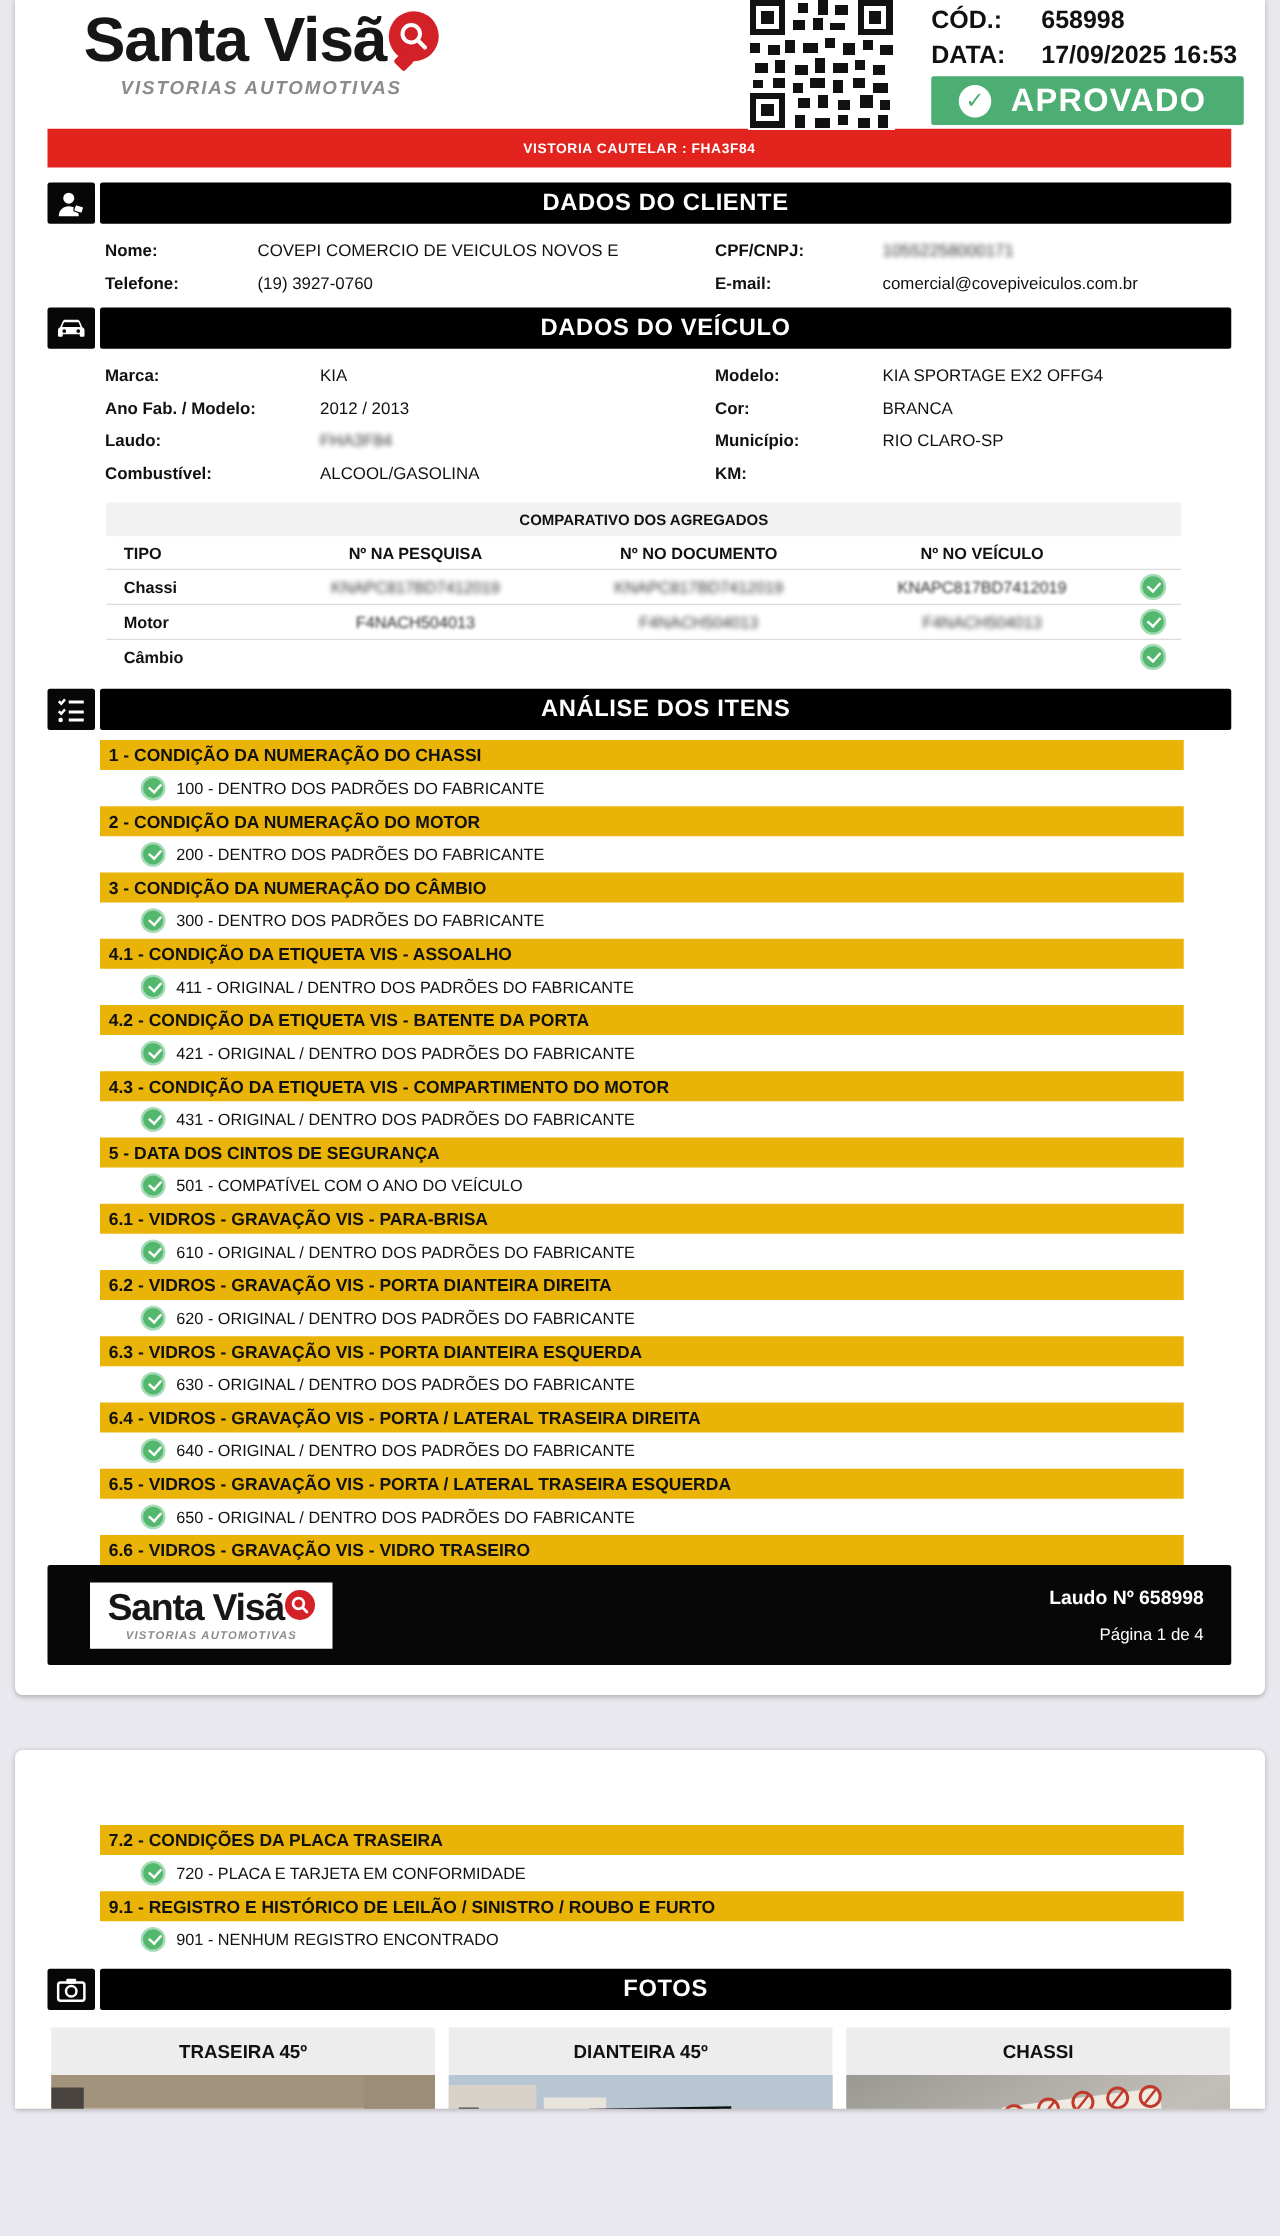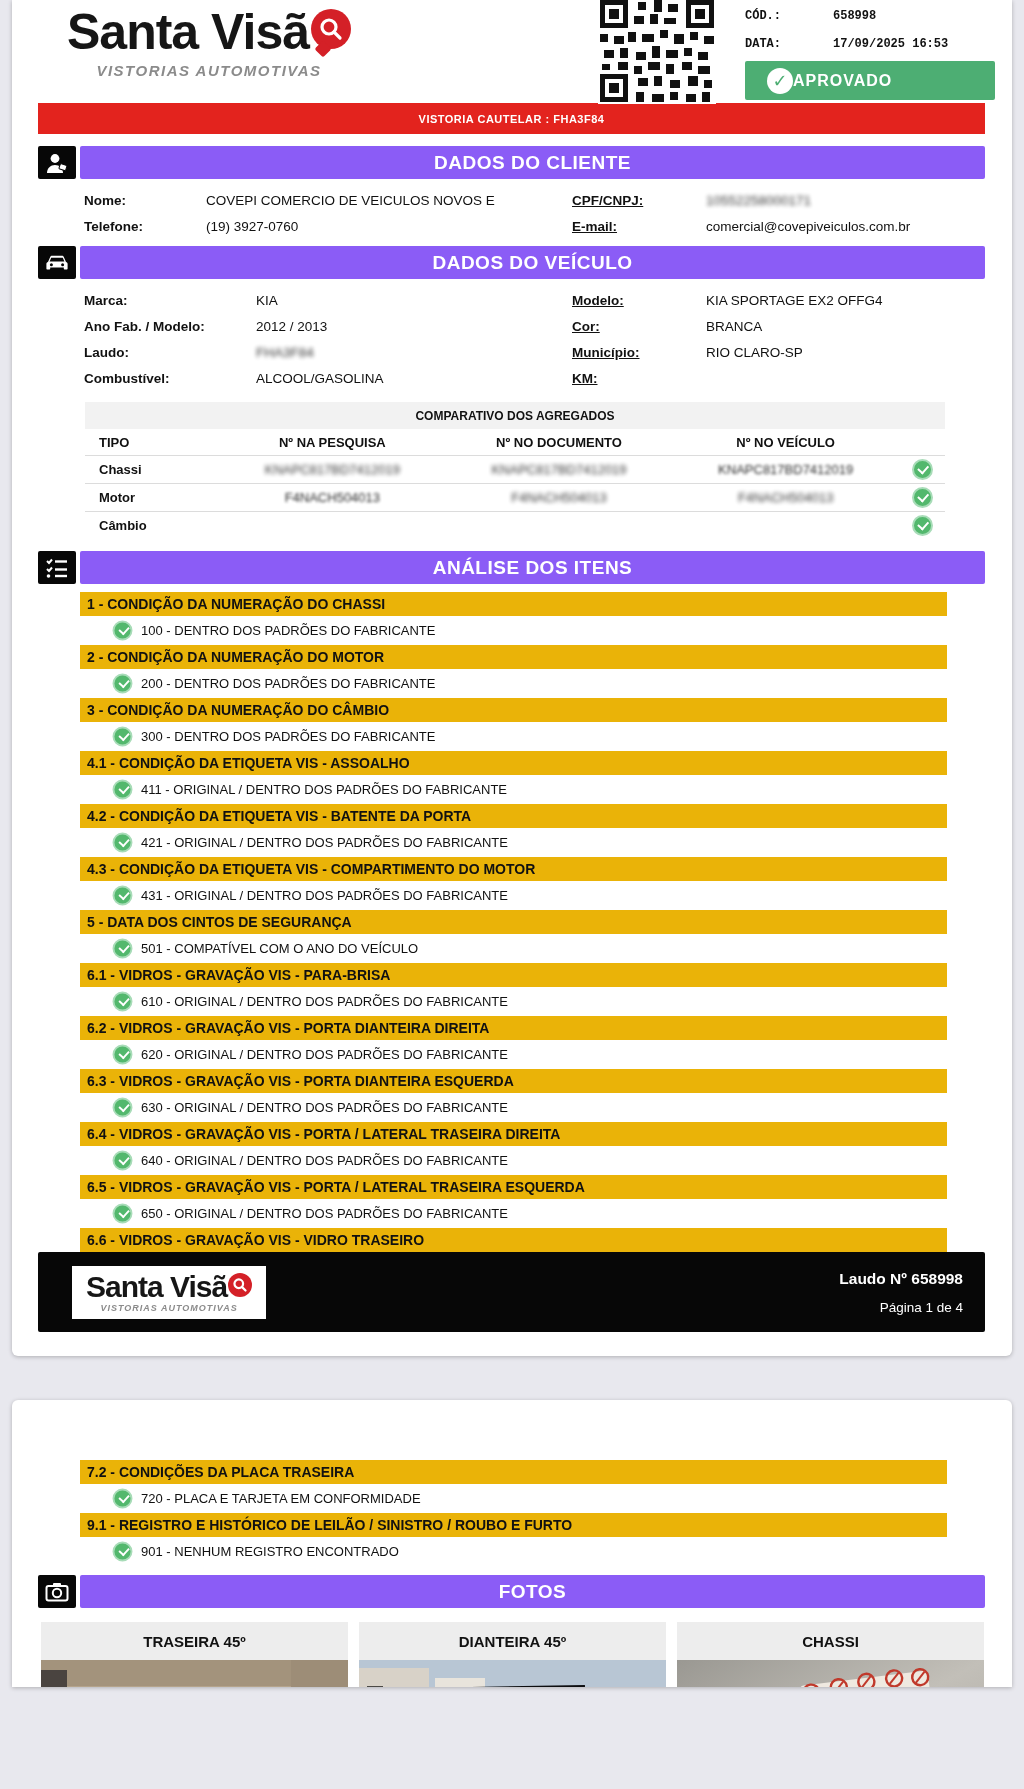--- a/index.html
+++ b/index.html
@@ -23,60 +23,60 @@
   
   .rep-header{position:relative;height:101px;}
   .logo{position:absolute;left:55px;top:6px;}
   .logo-name{font-size:50px;font-weight:bold;letter-spacing:-1px;color:#161616;line-height:52px;white-space:nowrap;}
   .logo-mag{display:inline-block;width:40px;height:40px;background:#d42027;border-radius:50%;position:relative;vertical-align:baseline;margin-left:2px;}
   .logo-mag:after{content:"";position:absolute;left:6px;bottom:-6px;width:12px;height:12px;background:#d42027;border-radius:2px;transform:rotate(45deg);}
   .logo-mag svg{position:absolute;left:7px;top:7px;z-index:2;}
   .logo-sub{font-size:15px;font-weight:bold;font-style:italic;color:#8b8b8b;letter-spacing:1.5px;margin-top:4px;text-align:center;}
   .qr{position:absolute;left:586px;top:0;width:118px;height:104px;}
   .hdr-info{position:absolute;left:733px;top:2px;width:250px;}
-  .hdr-row{display:flex;font-size:12px;line-height:28px;font-family:Liberation Mono, monospace;}
+  .hdr-row{display:flex;font-size:20px;line-height:28px;}
   .hdr-label{font-weight:bold;width:88px;}
   .hdr-val{font-weight:bold;}
   .hdr-val.normal{font-weight:bold;}
   .badge{
     position:absolute;left:733px;top:61px;width:250px;height:39px;
     background:#4dae73;border-radius:2px;display:flex;align-items:center;
   }
   .badge-chk{
     width:26px;height:26px;border-radius:50%;background:#fff;margin-left:22px;
     display:flex;align-items:center;justify-content:center;
     color:#4dae73;font-weight:bold;font-size:18px;
   }
-  .badge-label{flex:1;text-align:left;color:#fff;font-weight:bold;font-size:16px;letter-spacing:1px;margin-right:30px;}
+  .badge-label{flex:1;text-align:right;color:#fff;font-weight:bold;font-size:26px;letter-spacing:1px;margin-right:30px;}
 
   
   .banner{
     margin:2px 27px 12px 26px;height:31px;background:#e3231e;
     display:flex;align-items:center;justify-content:center;
     color:#fff;font-weight:bold;font-size:11px;letter-spacing:.5px;
   }
 
   
   .section{display:flex;margin:10px 27px 0 26px;height:33px;}
   .section .icon-box{
     width:38px;height:33px;background:#070707;border-radius:2px;
     display:flex;align-items:center;justify-content:center;flex:none;
   }
   .section .bar{
-    flex:1;margin-left:4px;background:#8b5cf6;border-radius:2px;
+    flex:1;margin-left:4px;background:#000000;border-radius:2px;
     display:flex;align-items:center;justify-content:center;
     color:#fff;font-weight:bold;font-size:19px;letter-spacing:.5px;
   }
 
   
   .kv-area{padding:9px 27px 2px 72px;font-size:13.5px;}
   .kv-row{display:flex;line-height:26px;gap:16px;}
   .kv-l1{width:106px;font-weight:bold;flex:none;}
   .kv-v1{width:350px;flex:none;}
-  .kv-l2{width:118px;font-weight:bold;flex:none;text-decoration:underline;}
+  .kv-l2{width:118px;font-weight:bold;flex:none;}
   .kv-v2{flex:1;}
   .veh .kv-l1{width:156px;}
   .veh .kv-v1{width:300px;}
   .redact{filter:blur(2px);opacity:.85;}
   .redact-soft{filter:blur(1.4px);opacity:.9;}
 
   
   .comp{margin:8px 67px 0 73px;}
   .comp-title{
     height:27px;background:#f2f2f2;display:flex;align-items:center;justify-content:center;

